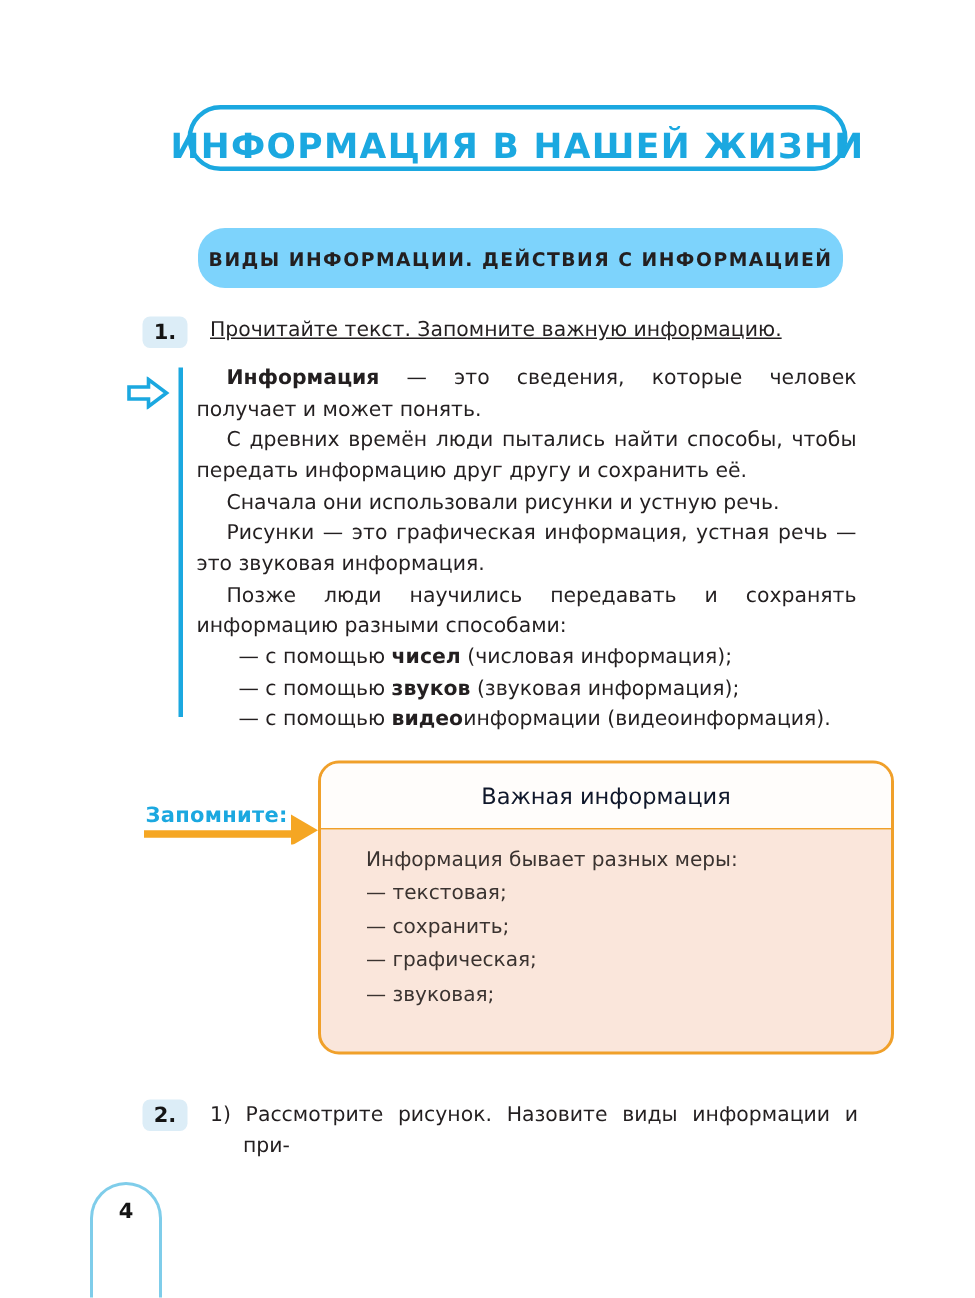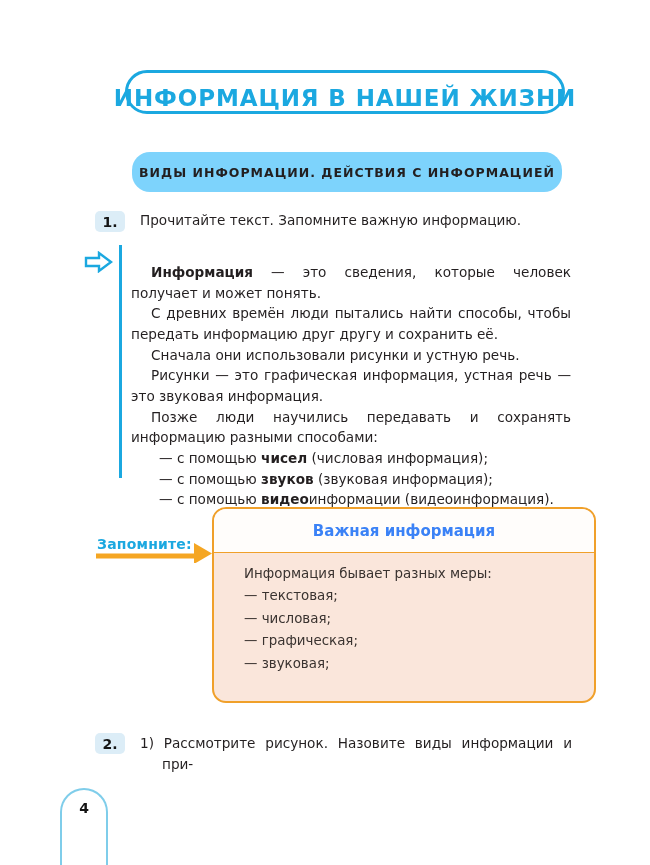--- a/index.html
+++ b/index.html
@@ -76,20 +76,21 @@
     height: 21px;
   }
   #ex1-badge { left: 95px; top: 211px; }
   #ex2-badge { left: 95px; top: 733px; }
 
   .ex-title {
     position: absolute;
     font-size: 13.6px;
     color: #231f20;
     white-space: nowrap;
+    text-decoration: underline;
   }
   #ex1-title { left: 140px; top: 212px; }
 
   #ex2-block {
     position: absolute;
     left: 140px;
     top: 733px;
     width: 432px;
     font-size: 13.6px;
     line-height: 1.55;
@@ -120,21 +121,20 @@
   
   #reading {
     position: absolute;
     left: 131px;
     top: 242px;
     width: 440px;
     font-size: 13.6px;
     line-height: 1.52;
     color: #231f20;
     text-align: justify;
-    margin-top: 20px;
   }
   #reading p { margin: 0; }
   #reading .p-ind { text-indent: 20px; }
   #reading b { font-weight: bold; }
   #reading .dash-item {
     padding-left: 28px;
     text-indent: 0;
     text-align: left;
   }
 
@@ -173,22 +173,22 @@
   .info-box-header {
     height: 43px;
     background: #FFFDFB;
     border-bottom: 1.5px solid #F0A02A;
     display: flex;
     align-items: center;
     justify-content: center;
   }
   .info-box-header .txt {
     font-size: 15px;
-    font-weight: bold;
-    color: #3b82f6;
+    font-weight: normal;
+    color: #0f172a;
     white-space: nowrap;
   }
   .info-box-body {
     padding: 14px 0 0 30px;
     font-size: 13.4px;
     color: #3a3330;
     line-height: 1.0;
   }
   .info-box-body .lead { margin: 0 0 9px 0; }
   .info-box-body .li { margin: 0 0 9px 0; }
@@ -260,21 +260,21 @@
 </span>
 <div class="remember-label">Запомните:</div>
 
 <div class="info-box">
   <div class="info-box-header">
     <span class="txt">Важная информация</span>
   </div>
   <div class="info-box-body">
     <p class="lead">Информация бывает разных меры:</p>
     <p class="li">— текстовая;</p>
-    <p class="li">— числовая;</p>
+    <p class="li">— сохранить;</p>
     <p class="li">— графическая;</p>
     <p class="li">— звуковая;</p>
   </div>
 </div>
 
 <div class="ex-badge" id="ex2-badge">2.</div>
 <div id="ex2-block">
   <span class="indent2">1) Рассмотрите рисунок. Назовите виды информации и при-</span>
 </div>
 

